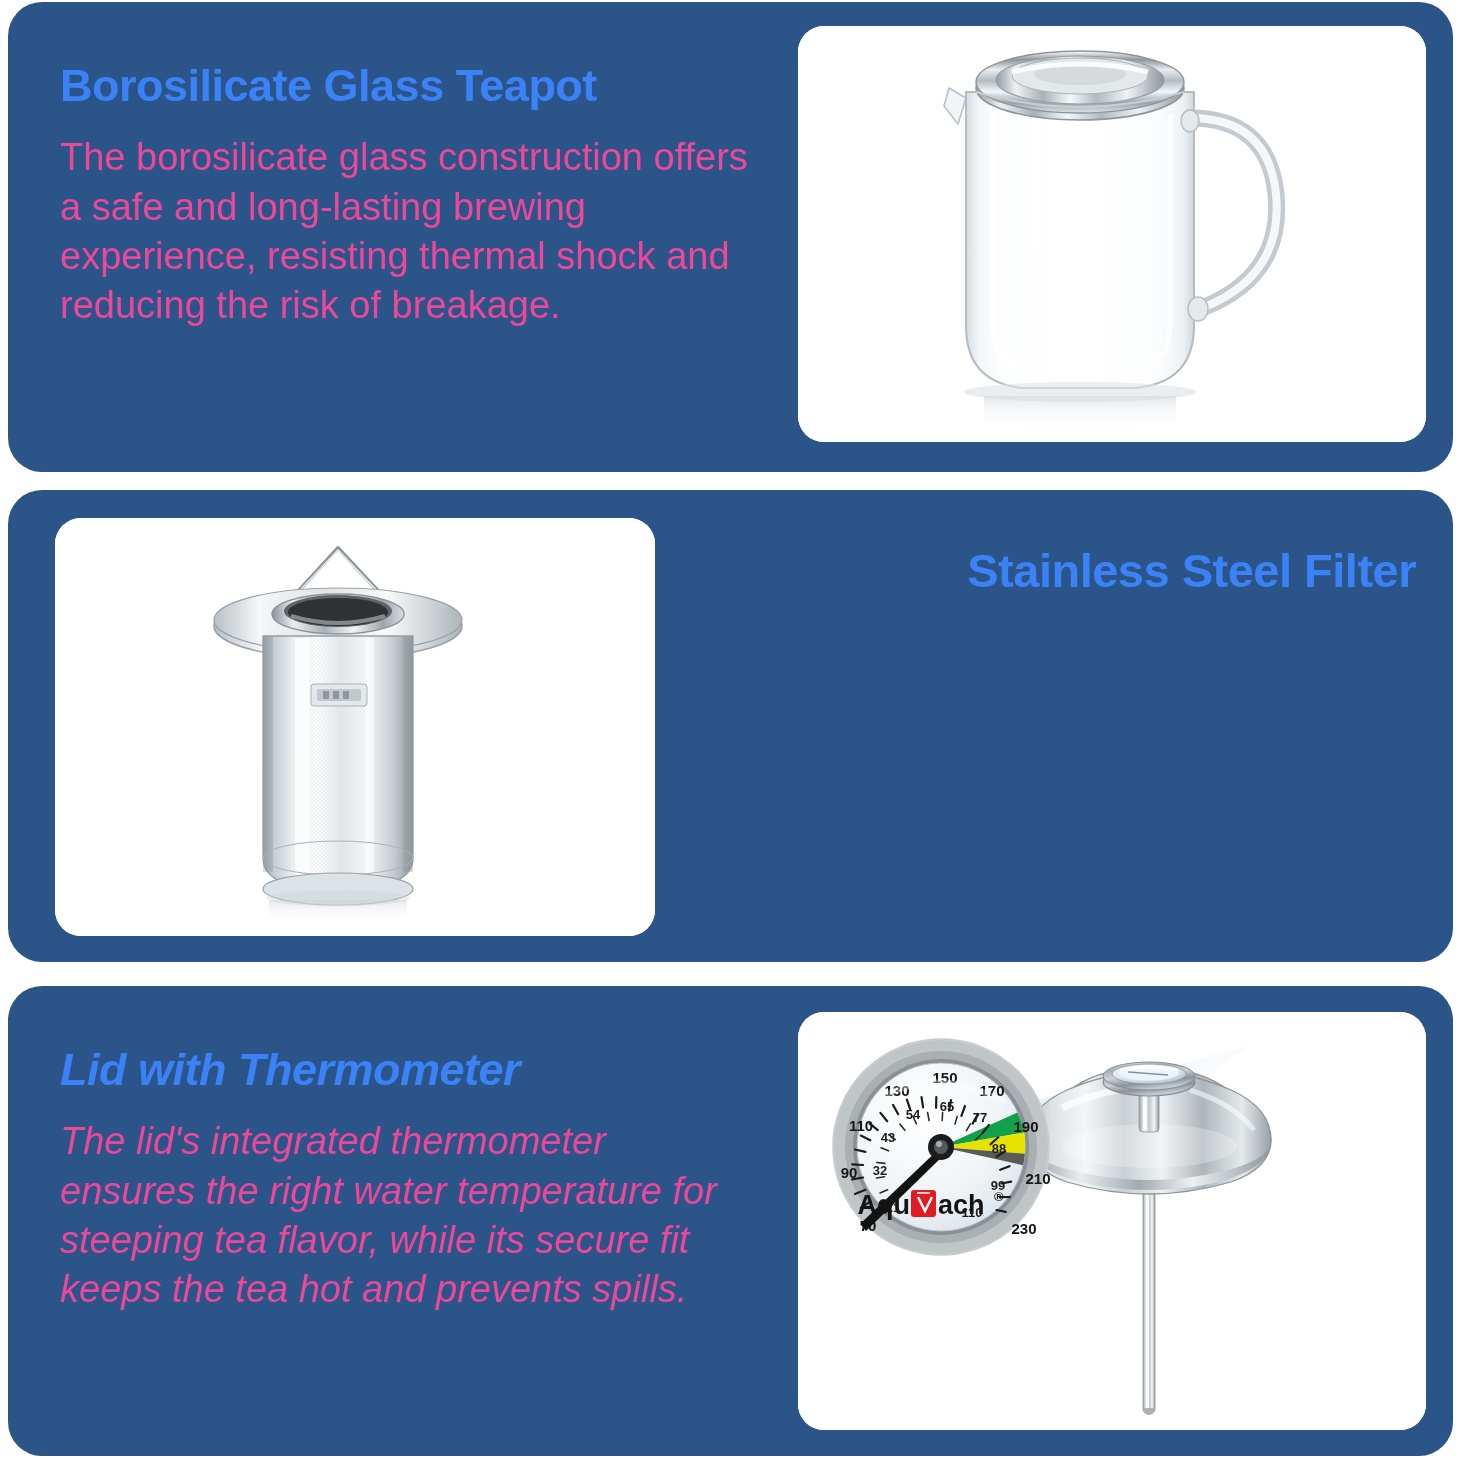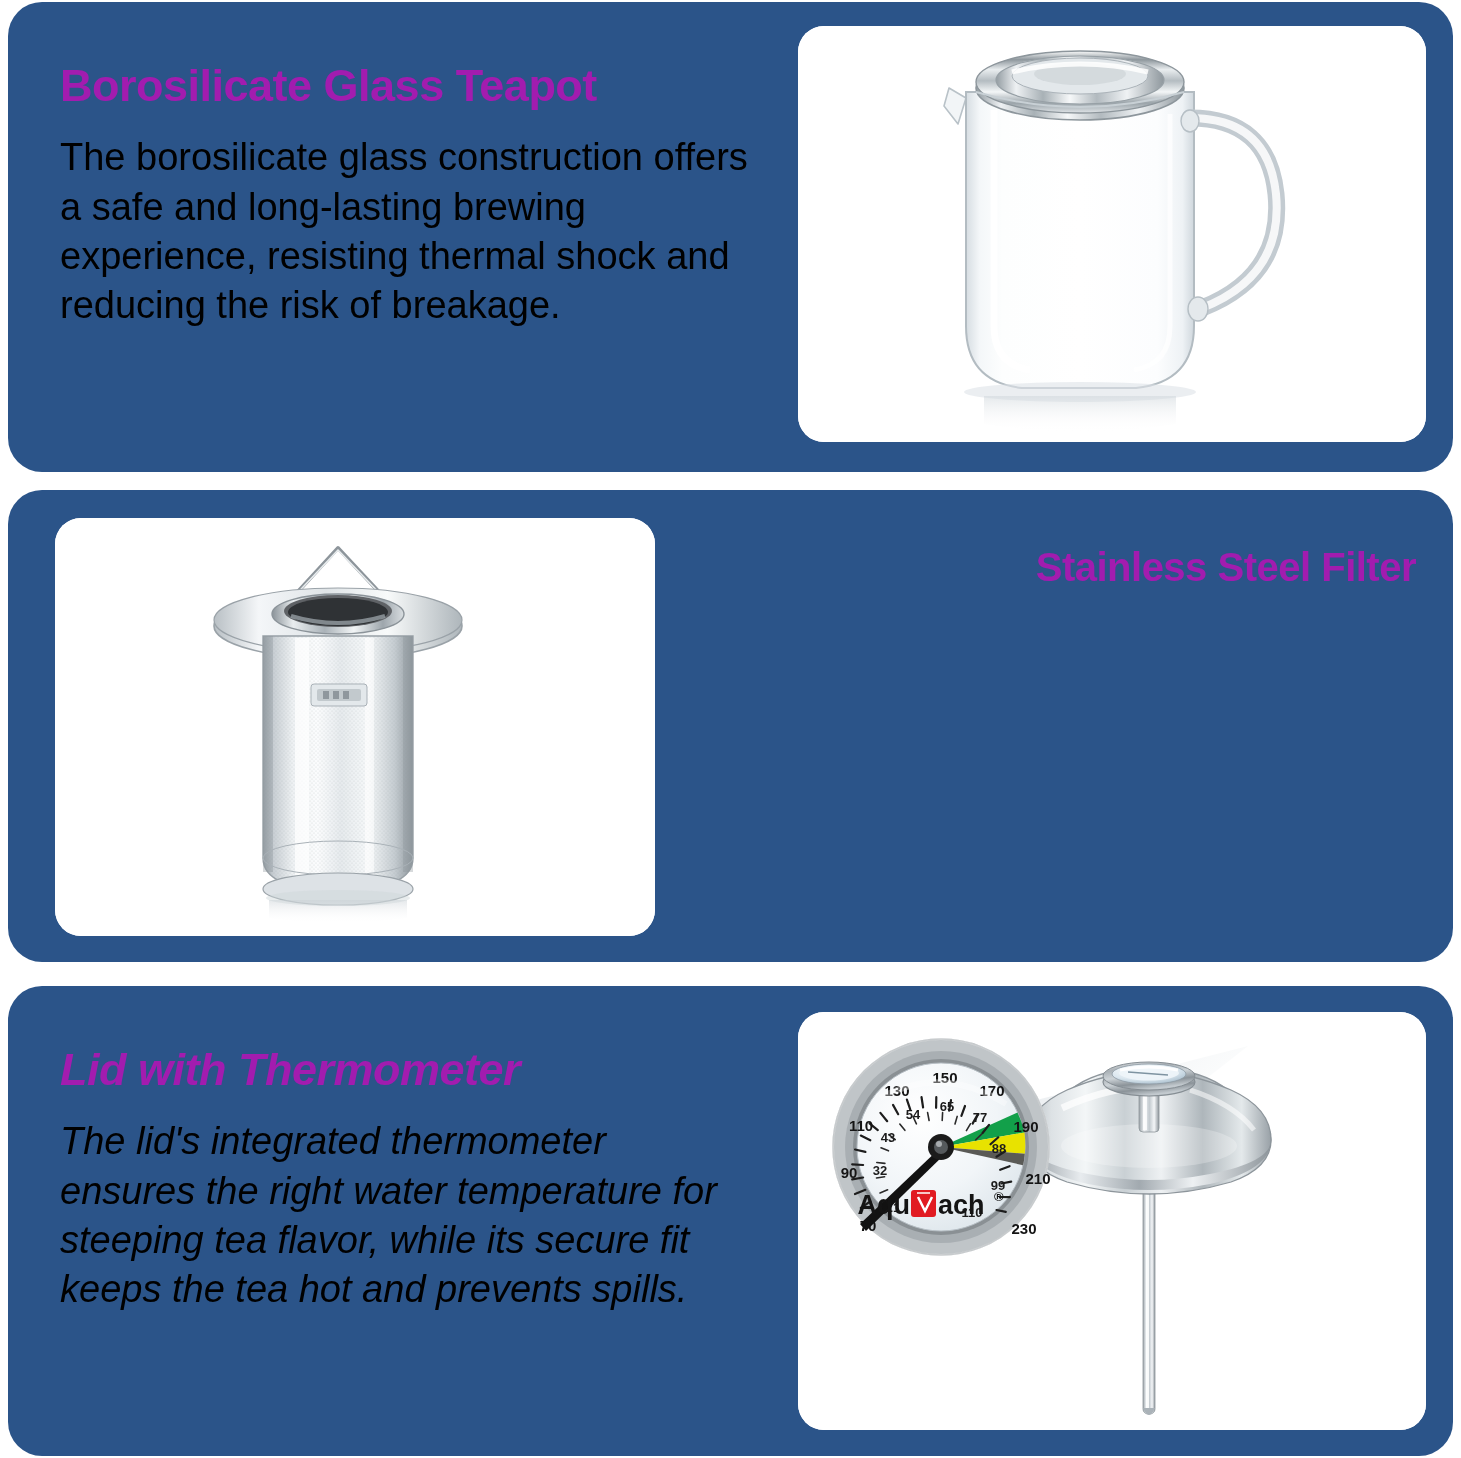--- a/index.html
+++ b/index.html
@@ -24,31 +24,31 @@
   #panel-2{left:8px;  top:490px;  width:1445px; height:472px;}
   #panel-3{left:8px;  top:986px;  width:1445px; height:470px;}
 
   
   .textcol{position:absolute;}
   #text-1{left:60px; top:62px;  width:690px;}
   #text-2{left:756px;top:546px; width:660px; text-align:right;}
   #text-3{left:60px; top:1046px;width:690px;font-style:italic;}
 
   .feature-title{
-    color:#a21caf;
+    color:#3b82f6;
     font-size:45px;
     font-weight:bold;
     letter-spacing:-0.5px;
     line-height:1.05;
     margin:0 0 24px 0;
     white-space:nowrap;
   }
-  #text-2 .feature-title{font-size:40px;}
+  #text-2 .feature-title{font-size:47px;}
   .feature-body{
-    color:#000000;
+    color:#ec4899;
     font-size:38px;
     line-height:1.30;
     margin:0;
     font-weight:400;
   }
 
   
   .img-card{
     position:absolute;
     background:#ffffff;

